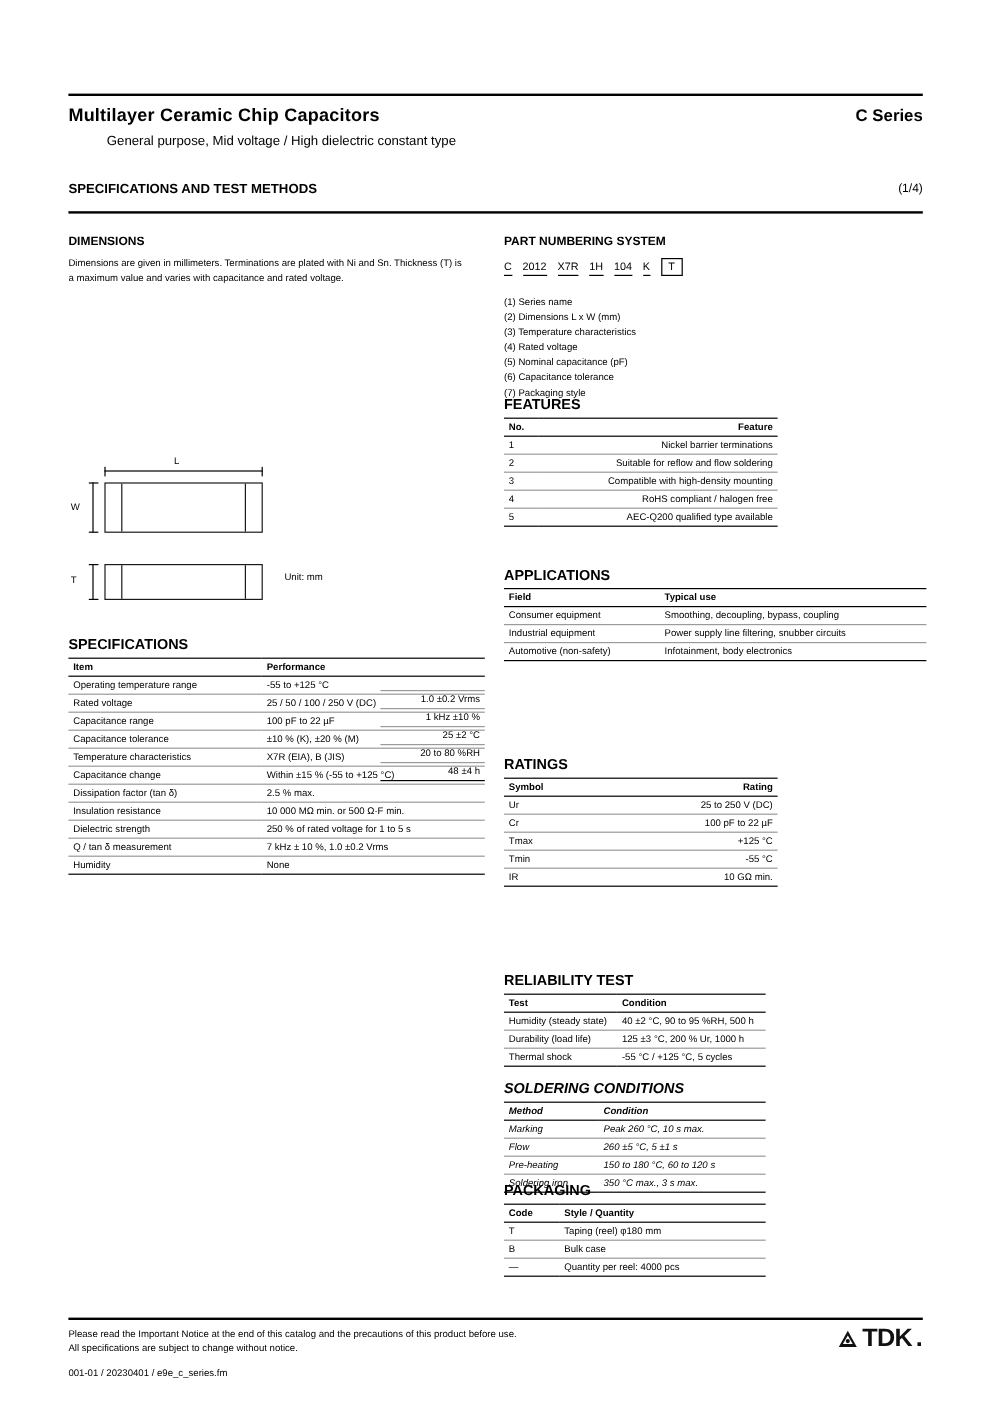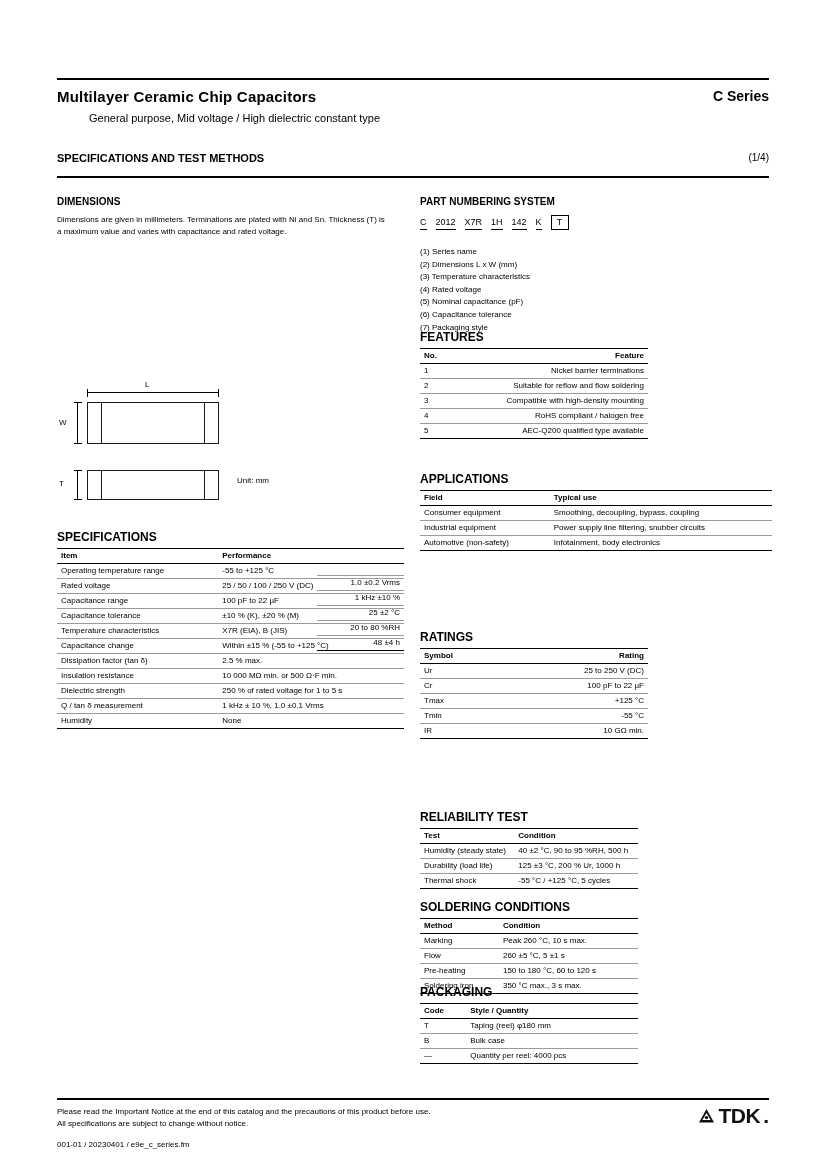--- a/index.html
+++ b/index.html
@@ -283,21 +283,21 @@
 
   
   .tbl-specs { left: 57px; top: 530px; width: 347px; }
   .tbl-specs2 { left: 317px; top: 575px; width: 87px; }
 
   
   .tbl-features { left: 420px; top: 330px; width: 228px; }
   .tbl-apps { left: 420px; top: 472px; width: 352px; }
   .tbl-ratings { left: 420px; top: 630px; width: 228px; }
   .tbl-reliability { left: 420px; top: 810px; width: 218px; }
-  .tbl-soldering { left: 420px; top: 900px; width: 218px; }
+  .tbl-soldering { left: 420px; top: 900px; width: 218px; font-style: italic; }
   .tbl-packaging { left: 420px; top: 985px; width: 218px; }
 
   
   .footer-left {
     position: absolute;
     left: 57px;
     top: 1106px;
     font-size: 8px;
     line-height: 1.5;
     width: 520px;
@@ -363,21 +363,21 @@
       </div>
       <div class="code-seg">
         <span class="seg-label">X7R</span>
         <span class="seg-underline"></span>
       </div>
       <div class="code-seg">
         <span class="seg-label">1H</span>
         <span class="seg-underline"></span>
       </div>
       <div class="code-seg">
-        <span class="seg-label">142</span>
+        <span class="seg-label">104</span>
         <span class="seg-underline"></span>
       </div>
       <div class="code-seg">
         <span class="seg-label">K</span>
         <span class="seg-underline"></span>
       </div>
       <div class="code-seg box">
         <span class="seg-label">T</span>
       </div>
     </div>
@@ -460,21 +460,21 @@
         <tr class="thin">
             <td>Insulation resistance</td>
             <td>10 000 MΩ min. or 500 Ω·F min.</td>
           </tr>
         <tr class="thin">
             <td>Dielectric strength</td>
             <td>250 % of rated voltage for 1 to 5 s</td>
           </tr>
         <tr class="thin">
             <td>Q / tan δ measurement</td>
-            <td>1 kHz ± 10 %, 1.0 ±0.1 Vrms</td>
+            <td>7 kHz ± 10 %, 1.0 ±0.2 Vrms</td>
           </tr>
         <tr>
             <td>Humidity</td>
             <td>None</td>
           </tr>
       </tbody>
     </table>
   </div>
 
   <div class="table tbl-features">

